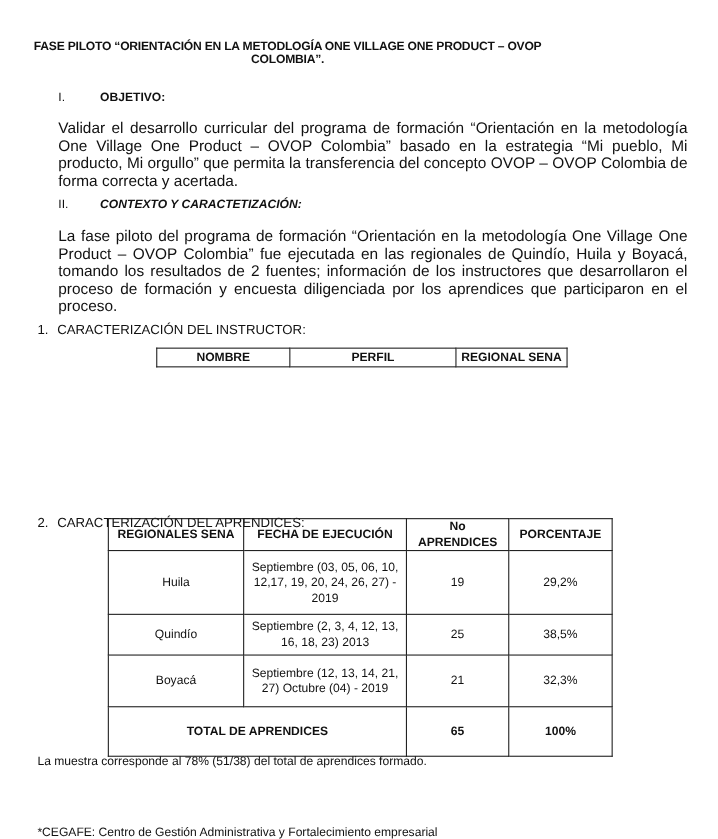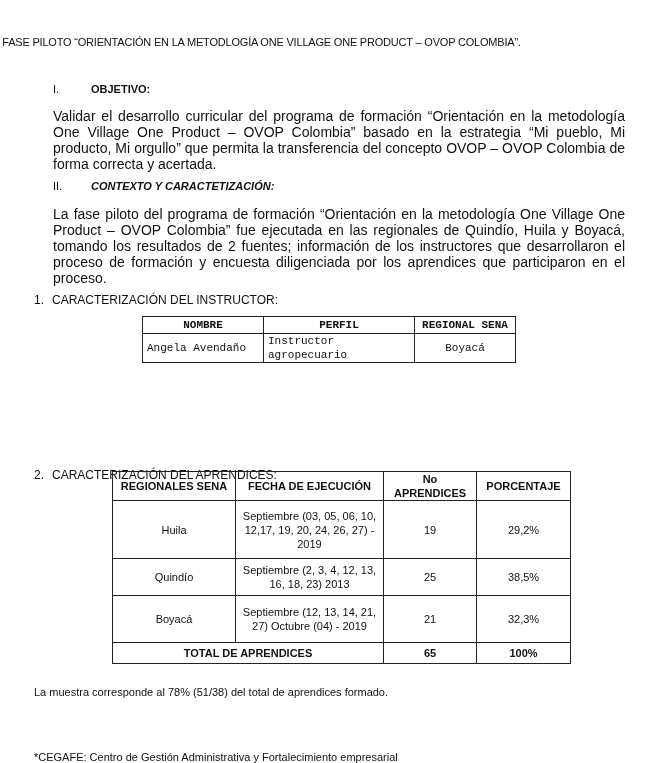--- a/index.html
+++ b/index.html
@@ -3,21 +3,21 @@
 <meta charset="utf-8">
 <style>
   html, body { margin: 0; padding: 0; background: #ffffff; }
   body {
     width: 653px; height: 763px; position: relative; overflow: hidden;
     font-family: "Liberation Sans", sans-serif; color: #111; font-size: 11px;
   }
   .abs { position: absolute; }
   .title {
     left: 0; width: 523px; top: 36px; text-align: center;
-    font-weight: normal; font-size: 11px; letter-spacing: -0.2px;
+    font-weight: bold; font-size: 11px; letter-spacing: -0.2px;
   }
   .sec-num { font-size: 11px; }
   .sec-title { font-weight: bold; font-size: 11px; }
   .para {
     left: 53px; width: 572px; font-size: 14px; line-height: 16px;
     text-align: justify;
   }
   .list-head { left: 34px; font-size: 12px; }
   .list-head .n { display: inline-block; width: 18px; }
   table {
@@ -47,45 +47,40 @@
 <div class="abs" style="left:53px; top:180px;">
   <span class="sec-num abs" style="left:0; top:0;">II.</span>
   <span class="sec-title abs" style="left:38px; top:0; white-space:nowrap;font-style:italic;">CONTEXTO Y CARACTETIZACIÓN:</span>
 </div>
 <div class="abs para" style="top:206px;">La fase piloto del programa de formación “Orientación en la metodología One Village One Product – OVOP Colombia” fue ejecutada en las regionales de Quindío, Huila y Boyacá, tomando los resultados de 2 fuentes; información de los instructores que desarrollaron el proceso de formación y encuesta diligenciada por los aprendices que participaron en el proceso.</div>
 
 <div class="abs list-head" style="top:293px; white-space:nowrap;">
   <span class="n">1.</span><span>CARACTERIZACIÓN DEL INSTRUCTOR:</span>
 </div>
 
-<table style="left:142px; top:316px; width:373px;font-family:Liberation Mono, monospace;">
+<table style="left:142px; top:316px; width:373px;">
   <colgroup>
       <col style="width:121px">
       <col style="width:151px">
       <col style="width:101px">
     </colgroup>
   <tbody>
       <tr style="height:17px;">
     <th>NOMBRE</th>
     <th>PERFIL</th>
     <th>REGIONAL SENA</th>
   </tr>
-  <tr style="height:27px;">
-    <td>Angela Avendaño</td>
-    <td>Instructor agropecuario</td>
-    <td class="c">Boyacá</td>
-  </tr>
 </tbody>
   </table>
 
 <div class="abs list-head" style="top:448px; white-space:nowrap;margin-top:20px;">
   <span class="n">2.</span><span>CARACTERIZACIÓN DEL APRENDICES:</span>
 </div>
 
-<table style="left:112px; top:471px; width:458px;padding-left:12px;">
+<table style="left:98px; top:471px; width:458px;padding-left:12px;">
   <colgroup>
       <col style="width:123px">
       <col style="width:148px">
       <col style="width:93px">
       <col style="width:94px">
     </colgroup>
   <tbody>
       <tr style="height:17px;">
     <th>REGIONALES SENA</th>
     <th>FECHA DE EJECUCIÓN</th>
@@ -103,21 +98,21 @@
     <td class="c">Septiembre (2, 3, 4, 12, 13, 16, 18, 23) 2013</td>
     <td class="c">25</td>
     <td class="c">38,5%</td>
   </tr>
   <tr style="height:47px;">
     <td class="c">Boyacá</td>
     <td class="c">Septiembre (12, 13, 14, 21, 27) Octubre (04) - 2019</td>
     <td class="c">21</td>
     <td class="c">32,3%</td>
   </tr>
-  <tr style="height:21px;">
+  <tr style="height:45px;">
     <td colspan="2" class="c b">TOTAL DE APRENDICES</td>
     <td class="c b">65</td>
     <td class="c b">100%</td>
   </tr>
 </tbody>
   </table>
 
 <div class="abs foot" style="top:686px;">La muestra corresponde al 78% (51/38) del total de aprendices formado.</div>
 <div class="abs foot" style="top:711px;margin-top:40px;">*CEGAFE: Centro de Gestión Administrativa y Fortalecimiento empresarial</div>
 

